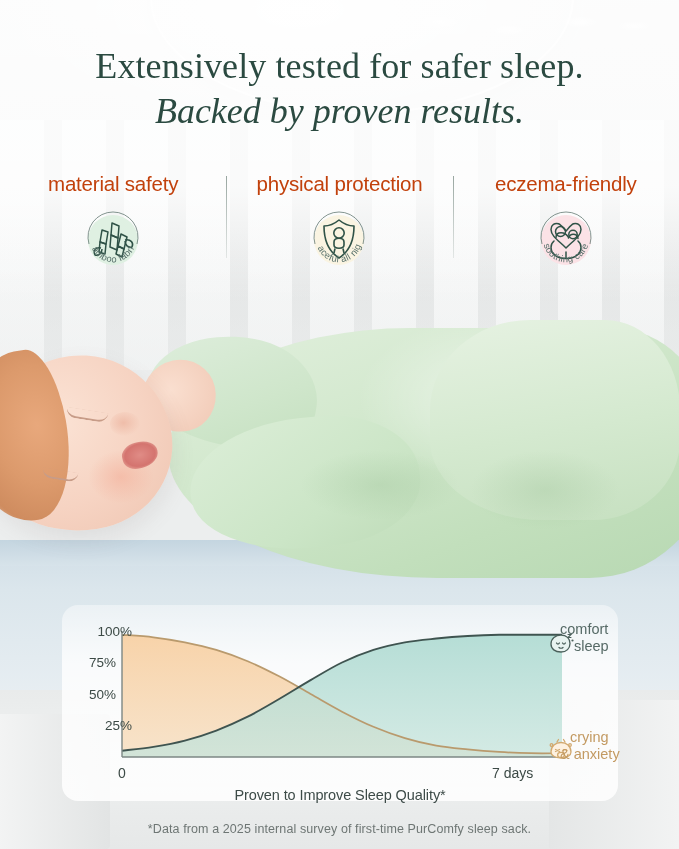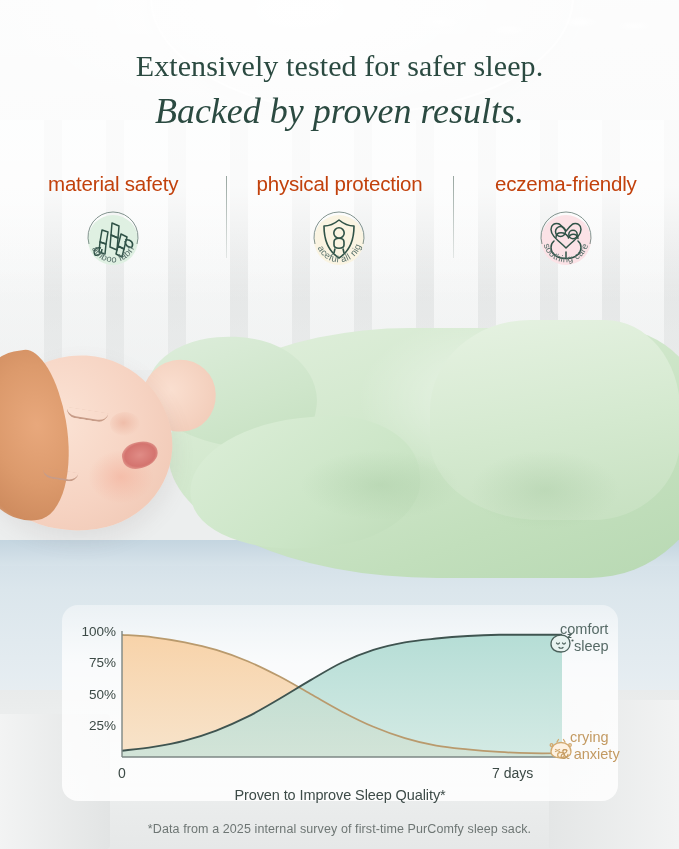--- a/index.html
+++ b/index.html
@@ -152,21 +152,21 @@
     position:absolute; left:0; top:0; width:679px; height:300px;
     background:linear-gradient(180deg, rgba(255,255,255,.82) 0%, rgba(255,255,255,.78) 62%, rgba(255,255,255,.0) 100%);
   }
 
   
   .headline {
     position:absolute; left:0; top:44px; width:679px; text-align:center;
     font-family:"Liberation Serif", serif;
     color:#2b4a41;
   }
-  .headline .l1 { font-size:30px; line-height:44px; letter-spacing:.1px; }
+  .headline .l1 { font-size:36px; line-height:44px; letter-spacing:.1px; }
   .headline .l2 { font-size:36px; line-height:46px; font-style:italic; }
 
   
   .badges {
     position:absolute; left:0; top:172px; width:679px; height:110px;
     display:flex; align-items:flex-start;
   }
   .badge { flex:1; position:relative; text-align:center; }
   .badge + .badge::before {
     content:""; position:absolute; left:0; top:4px; width:1px; height:82px;
@@ -358,24 +358,24 @@
         <path d="M3 13 C3 7 7.5 3.5 13 3.5 C18.5 3.5 23 7 23 13 C23 16.5 19 19 13 19 C7 19 3 16.5 3 13 Z" fill="#fdf1e0"></path>
         <path d="M7.5 10.5 L11.5 12.5 M11.5 10.5 L7.5 12.5"></path>
         <path d="M15 11.5 C16 10.2 18 10.2 19 11.5"></path>
         <ellipse cx="13" cy="16" rx="3.4" ry="2.6" fill="#fdf1e0"></ellipse>
         <circle cx="3.5" cy="6" r="1.3"></circle>
         <circle cx="22" cy="6" r="1.3"></circle>
         <path d="M9 3 L10.5 0.5 M17 3 L15.5 0.5"></path>
       </g>
     </svg>
 
-    <div class="ylab" style="left:2px;top:20px;width:52px;">100%</div>
+    <div class="ylab" style="left:18px;top:20px;width:52px;">100%</div>
     <div class="ylab" style="left:2px;top:51px;width:52px;">75%</div>
     <div class="ylab" style="left:2px;top:83px;width:52px;">50%</div>
-    <div class="ylab" style="left:2px;top:114px;width:52px;">25%</div>
+    <div class="ylab" style="left:18px;top:114px;width:52px;">25%</div>
 
     <div class="xlab0">0</div>
     <div class="xlab7">7 days</div>
 
     <div class="x-title">Proven to Improve Sleep Quality*</div>
 
     <div class="legend comfort">
       <div class="legend-text">comfort</div>
       <div class="legend-text" style="padding-left:14px;">sleep</div>
     </div>

